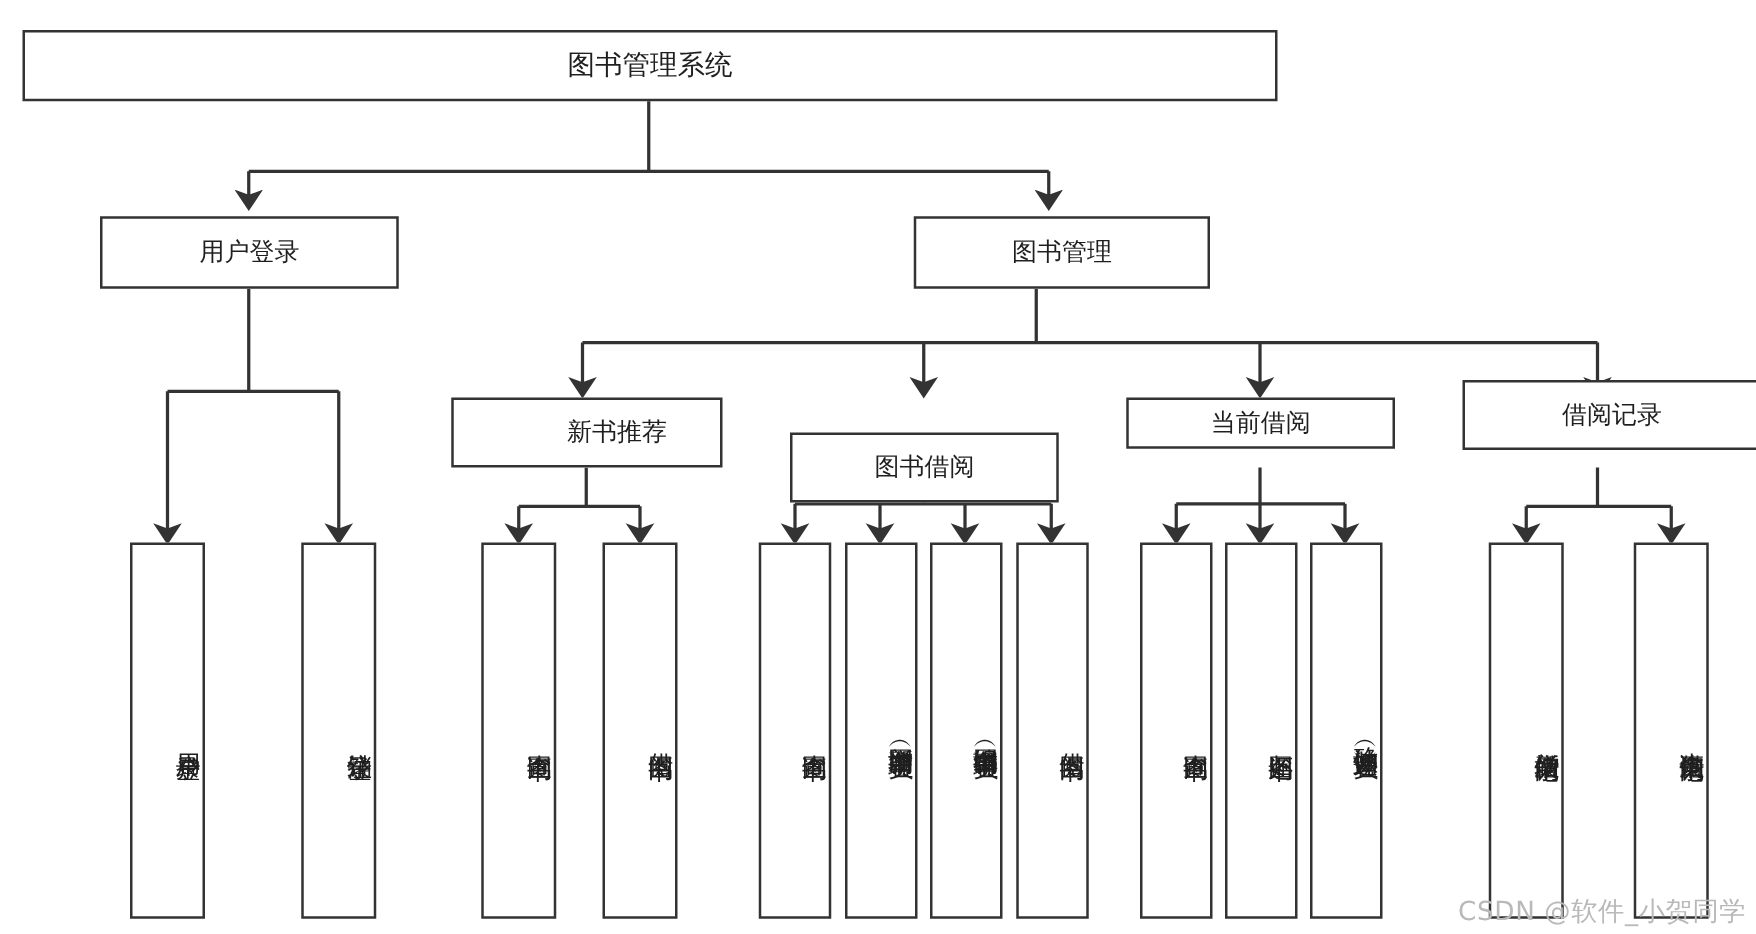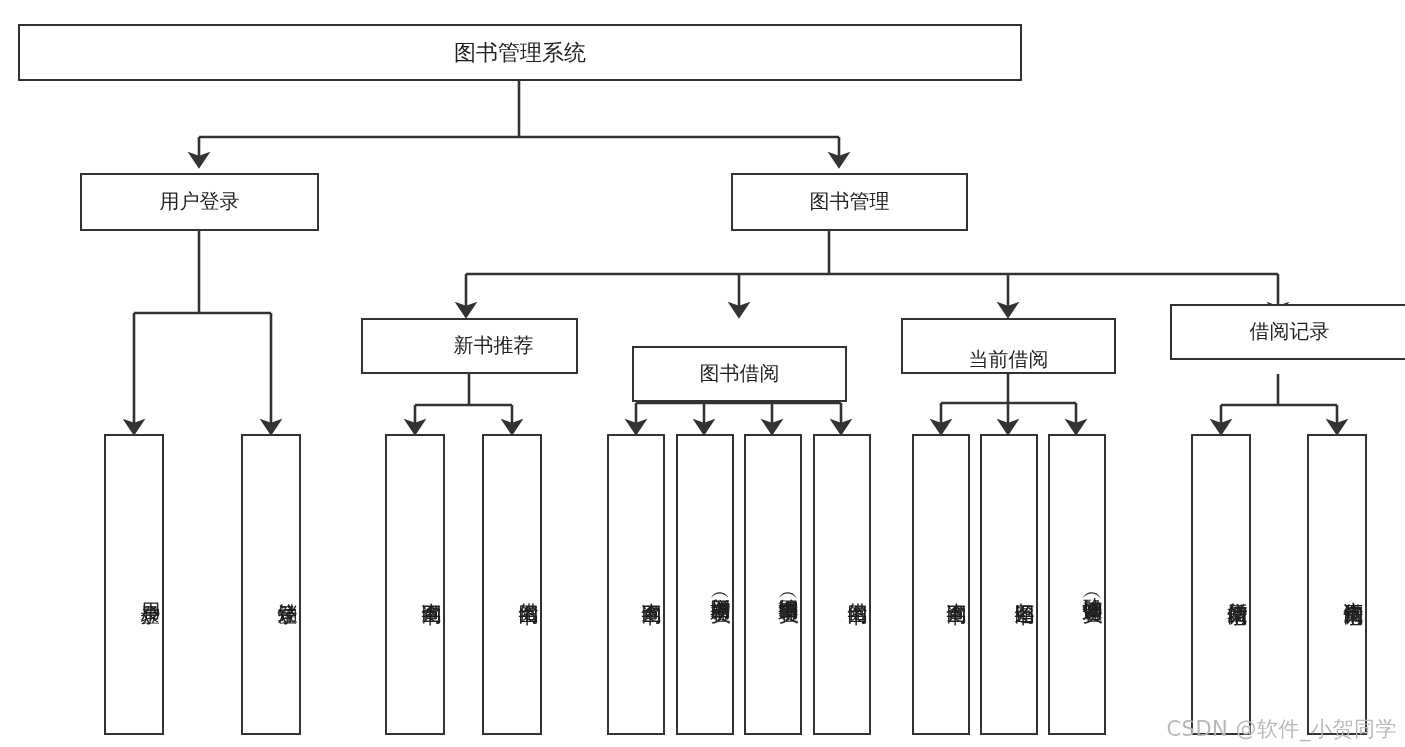--- a/index.html
+++ b/index.html
@@ -138,21 +138,21 @@
   <div class="node lvl2" style="left:711px; top:173px; width:237px; height:58px;margin-left:20px;">
     <span>图书管理</span>
   </div>
 
   <div class="node lvl3" style="left:361px; top:318px; width:217px; height:56px;padding-left:48px;">
     <span>新书推荐</span>
   </div>
   <div class="node lvl3" style="left:632px; top:318px; width:215px; height:56px;margin-top:28px;">
     <span>图书借阅</span>
   </div>
-  <div class="node lvl3" style="left:901px; top:318px; width:215px; height:56px;align-items:flex-end;">
+  <div class="node lvl3" style="left:901px; top:318px; width:215px; height:41px;">
     <span>当前借阅</span>
   </div>
   <div class="node lvl3" style="left:1170px; top:304px; width:239px; height:56px;">
     <span>借阅记录</span>
   </div>
 
   <div class="node leaf" style="left:104px; top:434px; width:60px; height:301px;">
     <span class="leaf-label">用户登录</span>
   </div>
   <div class="node leaf" style="left:241px; top:434px; width:60px; height:301px;">

